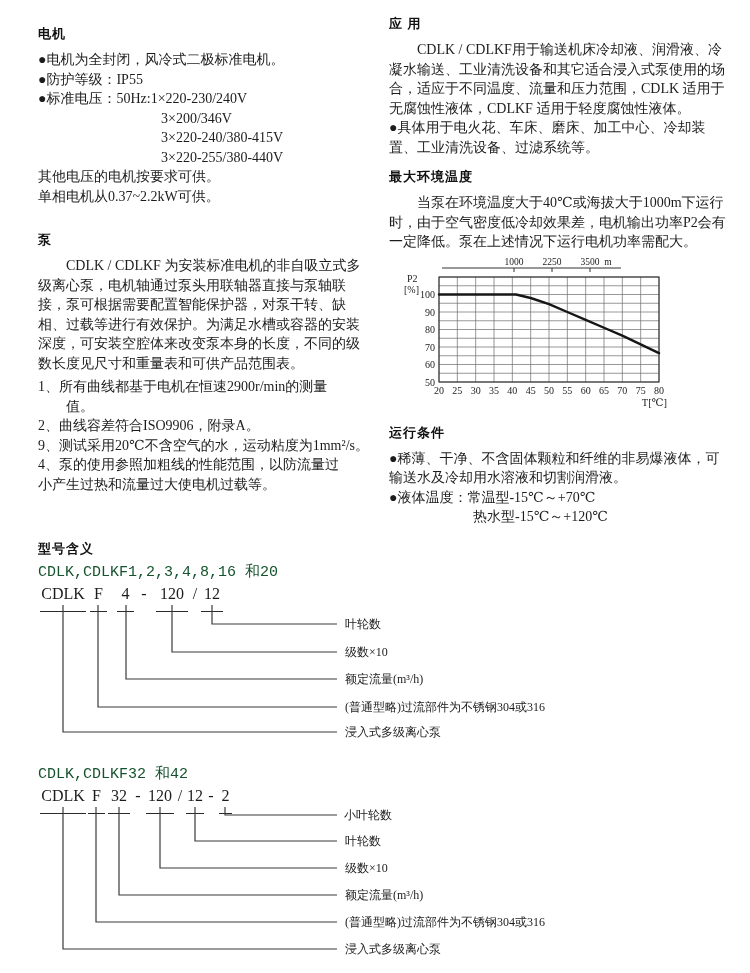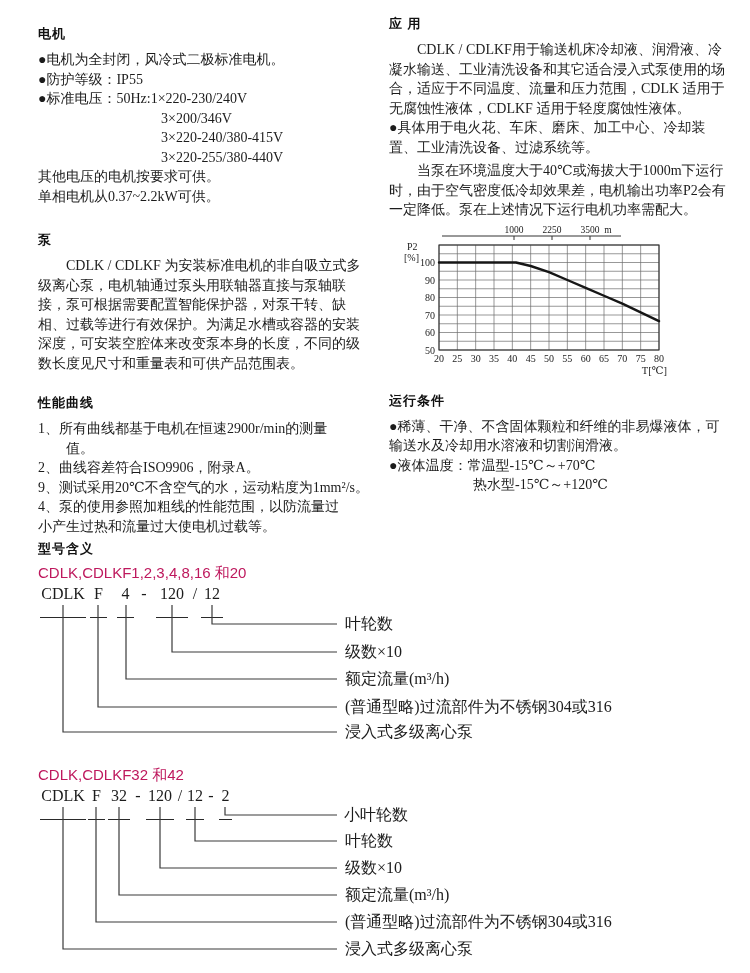--- a/index.html
+++ b/index.html
@@ -27,32 +27,32 @@
   .h-pump   { margin-top:22px; }
   .h-curves { margin-top:18px; }
   .h-maxamb { margin-top:8px; }
   .h-oper   { margin-top:8px; }
   .gap4 { margin-top:4px; }
 
   #derating-chart { display:block; margin-top:3px; }
 
   .model-section { position:absolute; left:38px; top:537px; width:700px; }
   .model-range {
-    font-family:Liberation Sans, sans-serif;
-    font-size:15px; line-height:20px; color:#be185d; margin-top:2px;
+    font-family:Liberation Mono, monospace;
+    font-size:15px; line-height:20px; color:#14532d; margin-top:2px;
   }
   .diagram-body { position:relative; width:690px; }
   .model-token {
     position:absolute; display:inline-block; text-align:center;
     font-size:16px; line-height:17px; color:#1c1c1c;
     font-family:"Liberation Serif","DejaVu Serif",serif;
   }
-  .model-token.u { border-bottom:1.5px solid #2a2a2a; padding-bottom:15px; }
+  .model-token.u { border-bottom:1.5px solid #2a2a2a; padding-bottom:9px; }
   .diagram-label {
-    position:absolute; font-size:16px; line-height:20px;
+    position:absolute; font-size:12px; line-height:20px;
     white-space:nowrap; color:#1c1c1c;
   }
   .diagram-lines { position:absolute; left:0; top:0; overflow:visible; }
 </style>
 </head>
 <body>
 
 <div class="col-left">
   <h2 class="sec-title">电机</h2>
   <div class="body-text gap4">●电机为全封闭，风冷式二极标准电机。</div>
@@ -62,34 +62,34 @@
     <div class="body-text">3×200/346V</div>
     <div class="body-text">3×220-240/380-415V</div>
     <div class="body-text">3×220-255/380-440V</div>
   </div>
   <div class="body-text">其他电压的电机按要求可供。</div>
   <div class="body-text">单相电机从0.37~2.2kW可供。</div>
 
   <h2 class="sec-title h-pump">泵</h2>
   <p class="body-text indent2 gap4">CDLK / CDLKF 为安装标准电机的非自吸立式多级离心泵，电机轴通过泵头用联轴器直接与泵轴联接，泵可根据需要配置智能保护器，对泵干转、缺相、过载等进行有效保护。为满足水槽或容器的安装深度，可安装空腔体来改变泵本身的长度，不同的级数长度见尺寸和重量表和可供产品范围表。</p>
 
-  <h2 class="sec-title h-curves">性能曲线</h2>
   <div class="body-text prewrap hang2 gap4">1、所有曲线都基于电机在恒速2900r/min的测量
 值。</div>
   <div class="body-text">2、曲线容差符合ISO9906，附录A。</div>
   <div class="body-text">9、测试采用20℃不含空气的水，运动粘度为1mm²/s。</div>
   <div class="body-text prewrap">4、泵的使用参照加粗线的性能范围，以防流量过
 小产生过热和流量过大使电机过载等。</div>
 </div>
 
 <div class="col-right">
   <h2 class="sec-title">应 用</h2>
   <p class="body-text indent2 gap4">CDLK / CDLKF用于输送机床冷却液、润滑液、冷凝水输送、工业清洗设备和其它适合浸入式泵使用的场合，适应于不同温度、流量和压力范围，CDLK 适用于无腐蚀性液体，CDLKF 适用于轻度腐蚀性液体。</p>
   <div class="body-text">●具体用于电火花、车床、磨床、加工中心、冷却装置、工业清洗设备、过滤系统等。</div>
 
+  <h2 class="sec-title h-maxamb">最大环境温度</h2>
   <p class="body-text indent2 gap4">当泵在环境温度大于40℃或海拔大于1000m下运行时，由于空气密度低冷却效果差，电机输出功率P2会有一定降低。泵在上述情况下运行电机功率需配大。</p>
 
   <svg id="derating-chart" width="330" height="158" viewBox="0 0 330 158" xmlns="http://www.w3.org/2000/svg">
       <line x1="50" y1="22" x2="50" y2="127" stroke="#6b6b6b" stroke-width="0.7"></line>
       <line x1="68.33333333333333" y1="22" x2="68.33333333333333" y2="127" stroke="#6b6b6b" stroke-width="0.7"></line>
       <line x1="86.66666666666666" y1="22" x2="86.66666666666666" y2="127" stroke="#6b6b6b" stroke-width="0.7"></line>
       <line x1="105" y1="22" x2="105" y2="127" stroke="#6b6b6b" stroke-width="0.7"></line>
       <line x1="123.33333333333333" y1="22" x2="123.33333333333333" y2="127" stroke="#6b6b6b" stroke-width="0.7"></line>
       <line x1="141.66666666666669" y1="22" x2="141.66666666666669" y2="127" stroke="#6b6b6b" stroke-width="0.7"></line>
       <line x1="160" y1="22" x2="160" y2="127" stroke="#6b6b6b" stroke-width="0.7"></line>

